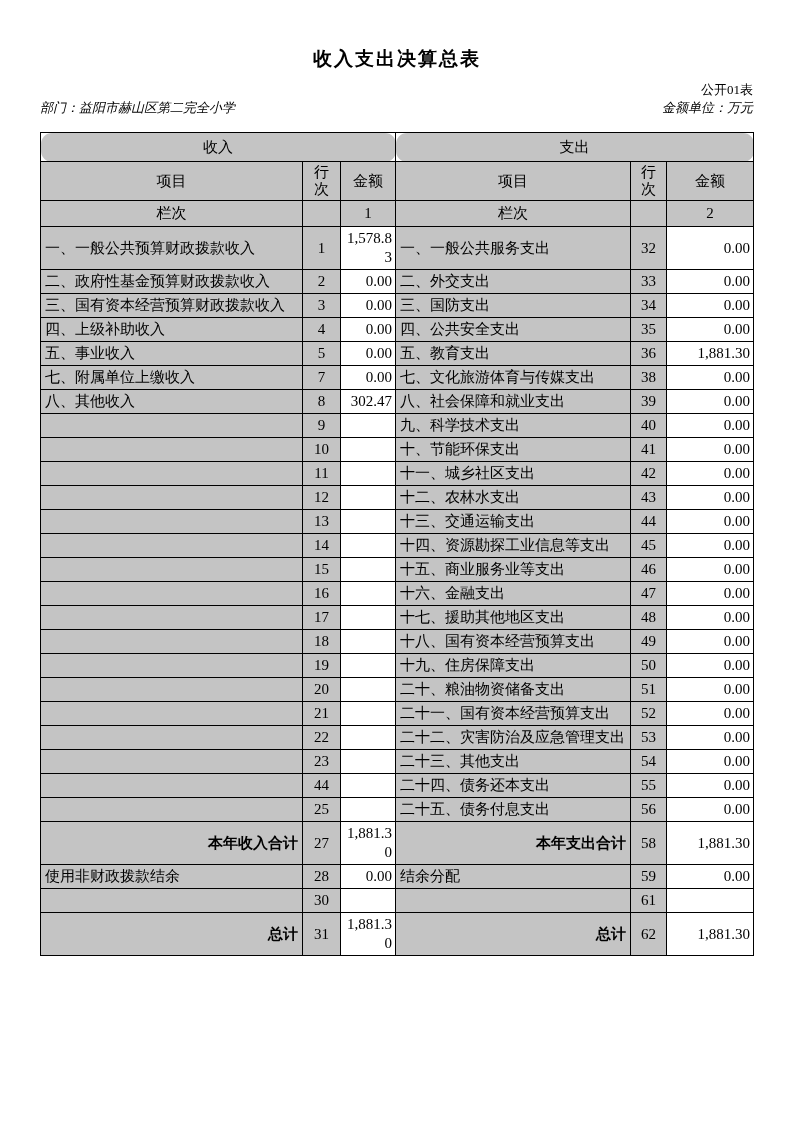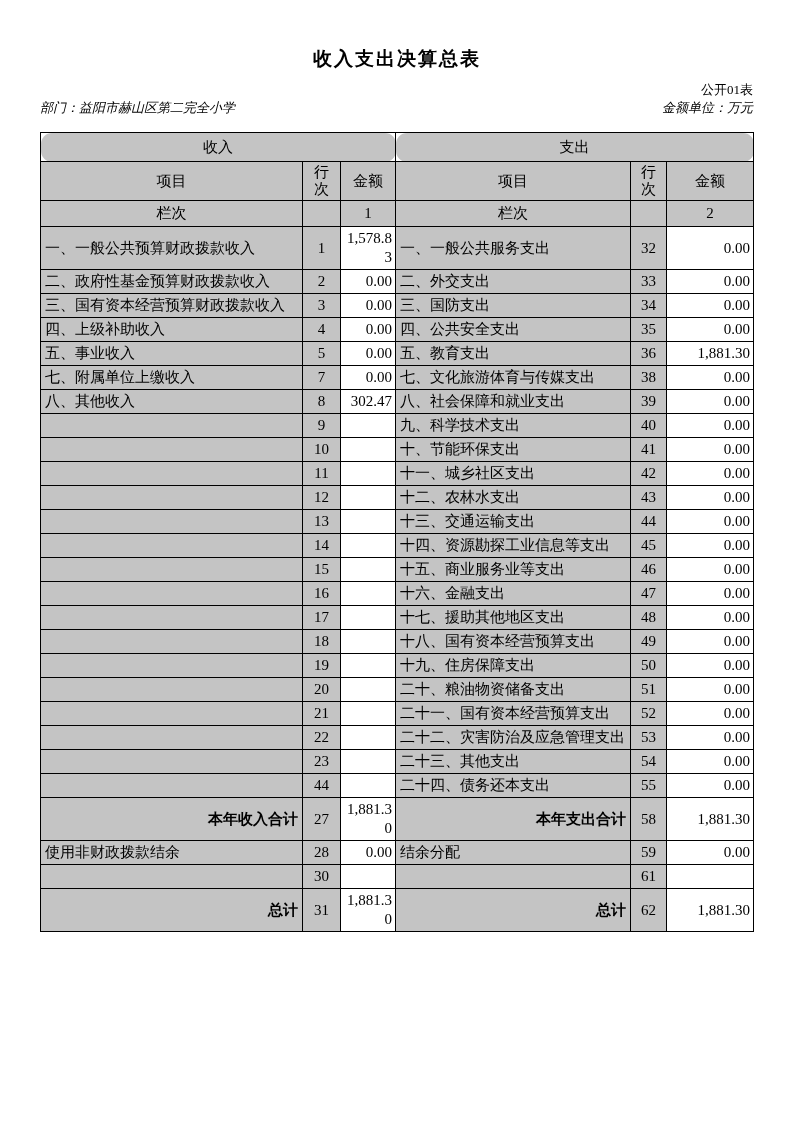--- a/index.html
+++ b/index.html
@@ -263,20 +263,28 @@
     </tr>
         <tr>
       <td class="item g"></td>
       <td class="ln g">44</td>
       <td class="amt"></td>
       <td class="item g">二十四、债务还本支出</td>
       <td class="ln g">55</td>
       <td class="amt">0.00</td>
     </tr>
         <tr>
+      <td class="item g"></td>
+      <td class="ln g">25</td>
+      <td class="amt"></td>
+      <td class="item g">二十五、债务付息支出</td>
+      <td class="ln g">56</td>
+      <td class="amt">0.00</td>
+    </tr>
+        <tr>
       <td class="item g em">本年收入合计</td>
       <td class="ln g">27</td>
       <td class="amt">1,881.30</td>
       <td class="item g em">本年支出合计</td>
       <td class="ln g">58</td>
       <td class="amt">1,881.30</td>
     </tr>
         <tr>
       <td class="item g">使用非财政拨款结余</td>
       <td class="ln g">28</td>

